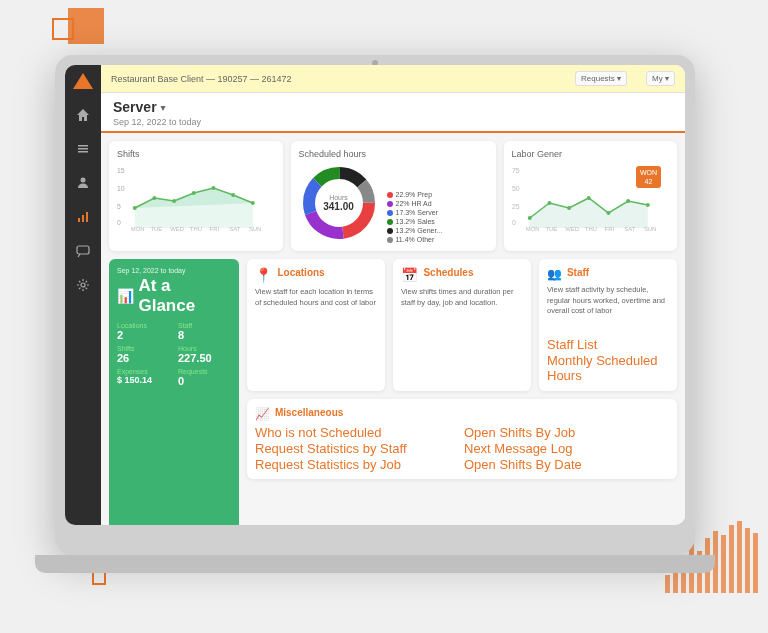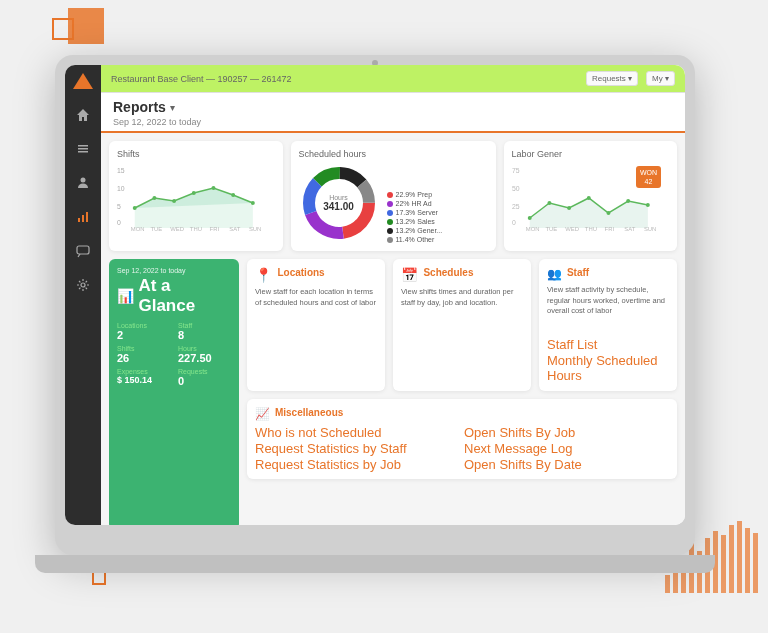--- a/index.html
+++ b/index.html
@@ -150,36 +150,36 @@
     .main-content {
       flex: 1;
       display: flex;
       flex-direction: column;
       background: #f5f5f5;
       overflow: hidden;
     }
 
     
     .top-bar {
-      background: #bef264;
+      background: #fef9c3;
       border-bottom: 1px solid #e0e0e0;
       padding: 4px 10px;
       display: flex;
       align-items: center;
       justify-content: space-between;
       height: 28px;
       flex-shrink: 0;
     }
     .top-bar-title {
       font-size: 9px;
       color: #666;
     }
     .top-bar-right {
       display: flex;
-      gap: 8px;
+      gap: 19px;
       align-items: center;
     }
     .top-bar-btn {
       font-size: 8px;
       color: #666;
       cursor: pointer;
       padding: 2px 5px;
       border: 1px solid #ddd;
       border-radius: 3px;
       background: #fafafa;
@@ -498,21 +498,21 @@
         <div class="top-bar">
           <span class="top-bar-title">Restaurant Base Client — 190257 — 261472</span>
           <div class="top-bar-right">
             <span class="top-bar-btn">Requests ▾</span>
             <span class="top-bar-btn">My ▾</span>
           </div>
         </div>
 
         <div class="page-header">
           <div class="page-title-row">
-            <span class="page-title">Reports</span>
+            <span class="page-title">Server</span>
             <span class="page-title-arrow">▾</span>
           </div>
           <div class="date-range">Sep 12, 2022 to today</div>
         </div>
 
         <div class="content-area">
 
           <div class="charts-row">
 
             <div class="chart-card shifts-card">

